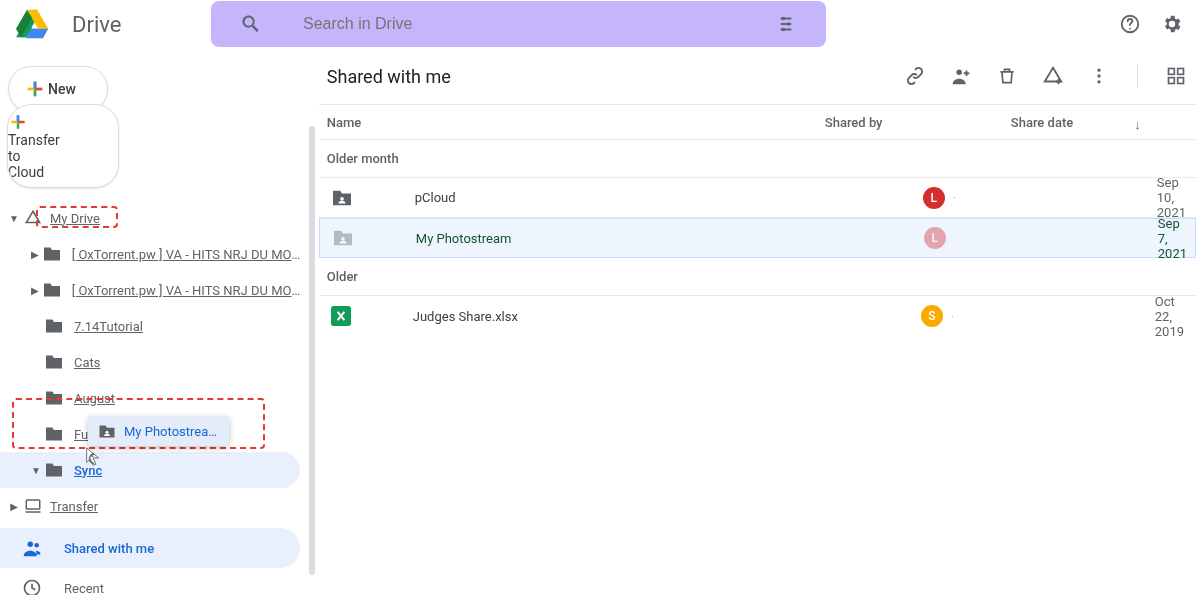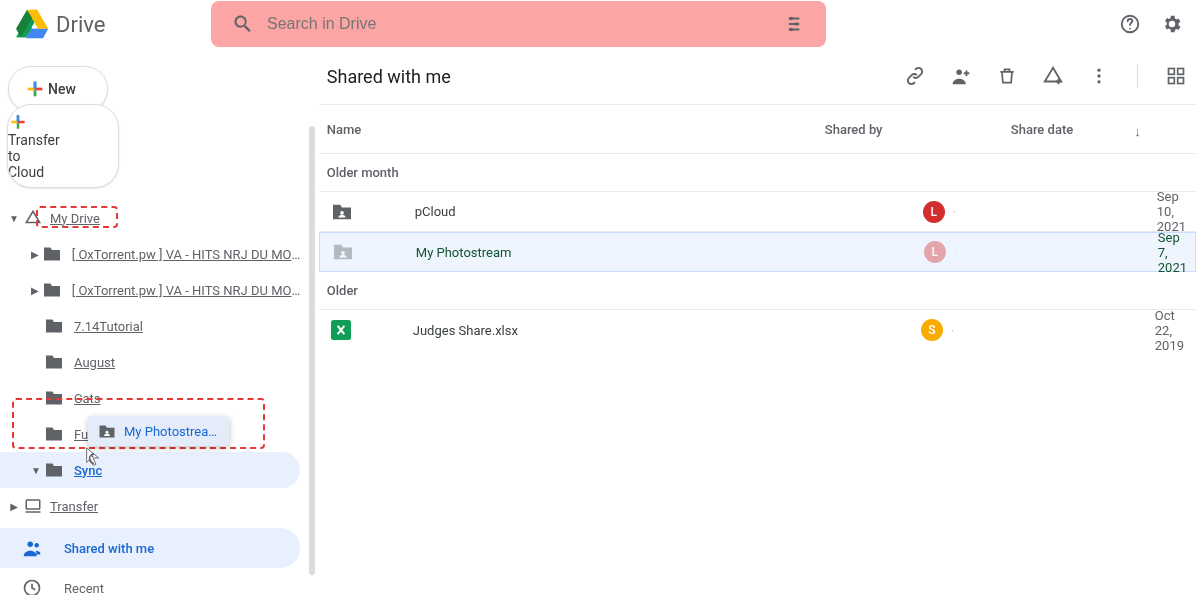--- a/index.html
+++ b/index.html
@@ -1,21 +1,21 @@
 <!DOCTYPE html>
 <html><head>
 <meta charset="utf-8">
 <style>
 * { box-sizing: border-box; margin: 0; padding: 0; }
 body { font-family: Roboto, Arial, sans-serif; color: #3c4043; background: #fff; width: 1200px; height: 595px; overflow: hidden; position: relative; }
 
 .header { display: flex; align-items: center; height: 48px; padding: 0 16px; }
 .logo-area { display: flex; align-items: center; width: 195px; }
-.drive-text { font-size: 22px; color: #5f6368; margin-left: 8px; }
-.searchbar { display: flex; align-items: center; width: 615px; height: 46px; background: #fca5a5; border-radius: 8px; padding: 0 20px; }
+.drive-text { font-size: 22px; color: #5f6368; margin-left: 24px; }
+.searchbar { display: flex; align-items: center; width: 615px; height: 46px; background: #c4b5fd; border-radius: 8px; padding: 0 28px; gap: 28px; }
 .searchbar input { flex: 1; border: none; background: transparent; font-size: 16px; color: #5f6368; outline: none; margin-left: 12px; }
 .hdr-actions { margin-left: auto; display: flex; align-items: center; gap: 18px; }
 .icon-btn { width: 24px; height: 24px; display: inline-flex; align-items: center; justify-content: center; color: #5f6368; }
 
 .body { display: flex; height: calc(595px - 48px); }
 .sidebar { width: 310px; position: relative; padding-top: 12px; }
 
 .new-pill { position: absolute; left: 8px; top: 18px; width: 100px; height: 46px; border: 1px solid #dadce0; border-radius: 24px; display: flex; align-items: center; background: #fff; box-shadow: 0 1px 2px rgba(0,0,0,0.1); }
 .new-pill span.lbl { font-size: 14px; color: #3c4043; font-weight: 500; margin-left: 2px; }
 .cloud-pill { position: absolute; left: 7px; top: 56px; width: 112px; height: 84px; border: 1px solid #dadce0; border-radius: 24px; display: flex; flex-direction: column; align-items: flex-start; justify-content: center; font-size: 14px; color: #3c4043; background: #fff; box-shadow: 0 1px 2px rgba(0,0,0,0.1); overflow: hidden; }
@@ -43,21 +43,21 @@
 
 .main { flex: 1; display: flex; border-left: 1px solid transparent; }
 .scroll-ind { width: 6px; background: #dadce0; margin-top: 78px; margin-bottom: 20px; border-radius: 3px;}
 .content { flex: 1; padding: 0 4px 0 4px; }
 
 .content-header { display: flex; align-items: center; height: 56px; padding: 0 8px; }
 .content-title { font-size: 18px; color: #202124; }
 .ch-actions { margin-left: auto; display: flex; align-items: center; gap: 22px; }
 .ch-sep { width: 1px; height: 24px; background: #dadce0; margin: 0 4px; }
 
-.cols { display: flex; align-items: center; height: 50px; border-top: 1px solid #e8eaed; border-bottom: 1px solid #e8eaed; font-size: 13px; color: #5f6368; padding: 0 8px; font-weight: 500; }
+.cols { display: flex; align-items: center; height: 36px; border-top: 1px solid #e8eaed; border-bottom: 1px solid #e8eaed; font-size: 13px; color: #5f6368; padding: 0 8px; font-weight: 500; }
 .c-name { width: 498px; }
 .c-sby { width: 186px; }
 .c-date { width: 100px; position: relative; }
 
 .section-hdr { height: 38px; display: flex; align-items: center; padding: 0 8px; font-size: 13px; font-weight: 500; color: #5f6368; border-bottom: 1px solid #e8eaed; }
 
 .file-row { display: flex; align-items: center; height: 40px; padding: 0 8px; font-size: 13px; color: #3c4043; border-bottom: 1px solid #e8eaed; gap: 48px; }
 .file-row .ico { width: 22px; margin: 0 14px 0 4px; display: inline-flex; }
 .file-row .fname { flex: 0 0 460px; }
 .file-row .sby { flex: 0 0 186px; display: flex; align-items: center; }
@@ -181,30 +181,30 @@
           </span>
           <span class="nav-lbl">7.14Tutorial</span>
         </div>
       <div class="nav-row indent1">
           <span class="tri"></span>
           <span class="folder-i">
             <svg width="20" height="16" viewBox="0 0 24 20" fill="#5f6368">
               <path d="M10 2H2v16h20V5H12z"></path>
             </svg>
           </span>
+          <span class="nav-lbl">Cats</span>
+        </div>
+      <div class="nav-row indent1">
+          <span class="tri"></span>
+          <span class="folder-i">
+            <svg width="20" height="16" viewBox="0 0 24 20" fill="#5f6368">
+              <path d="M10 2H2v16h20V5H12z"></path>
+            </svg>
+          </span>
           <span class="nav-lbl">August</span>
-        </div>
-      <div class="nav-row indent1">
-          <span class="tri"></span>
-          <span class="folder-i">
-            <svg width="20" height="16" viewBox="0 0 24 20" fill="#5f6368">
-              <path d="M10 2H2v16h20V5H12z"></path>
-            </svg>
-          </span>
-          <span class="nav-lbl">Cats</span>
         </div>
       <div class="nav-row indent1">
           <span class="tri"></span>
           <span class="folder-i">
             <svg width="20" height="16" viewBox="0 0 24 20" fill="#5f6368">
               <path d="M10 2H2v16h20V5H12z"></path>
             </svg>
           </span>
           <span class="nav-lbl">Full</span>
         </div>

